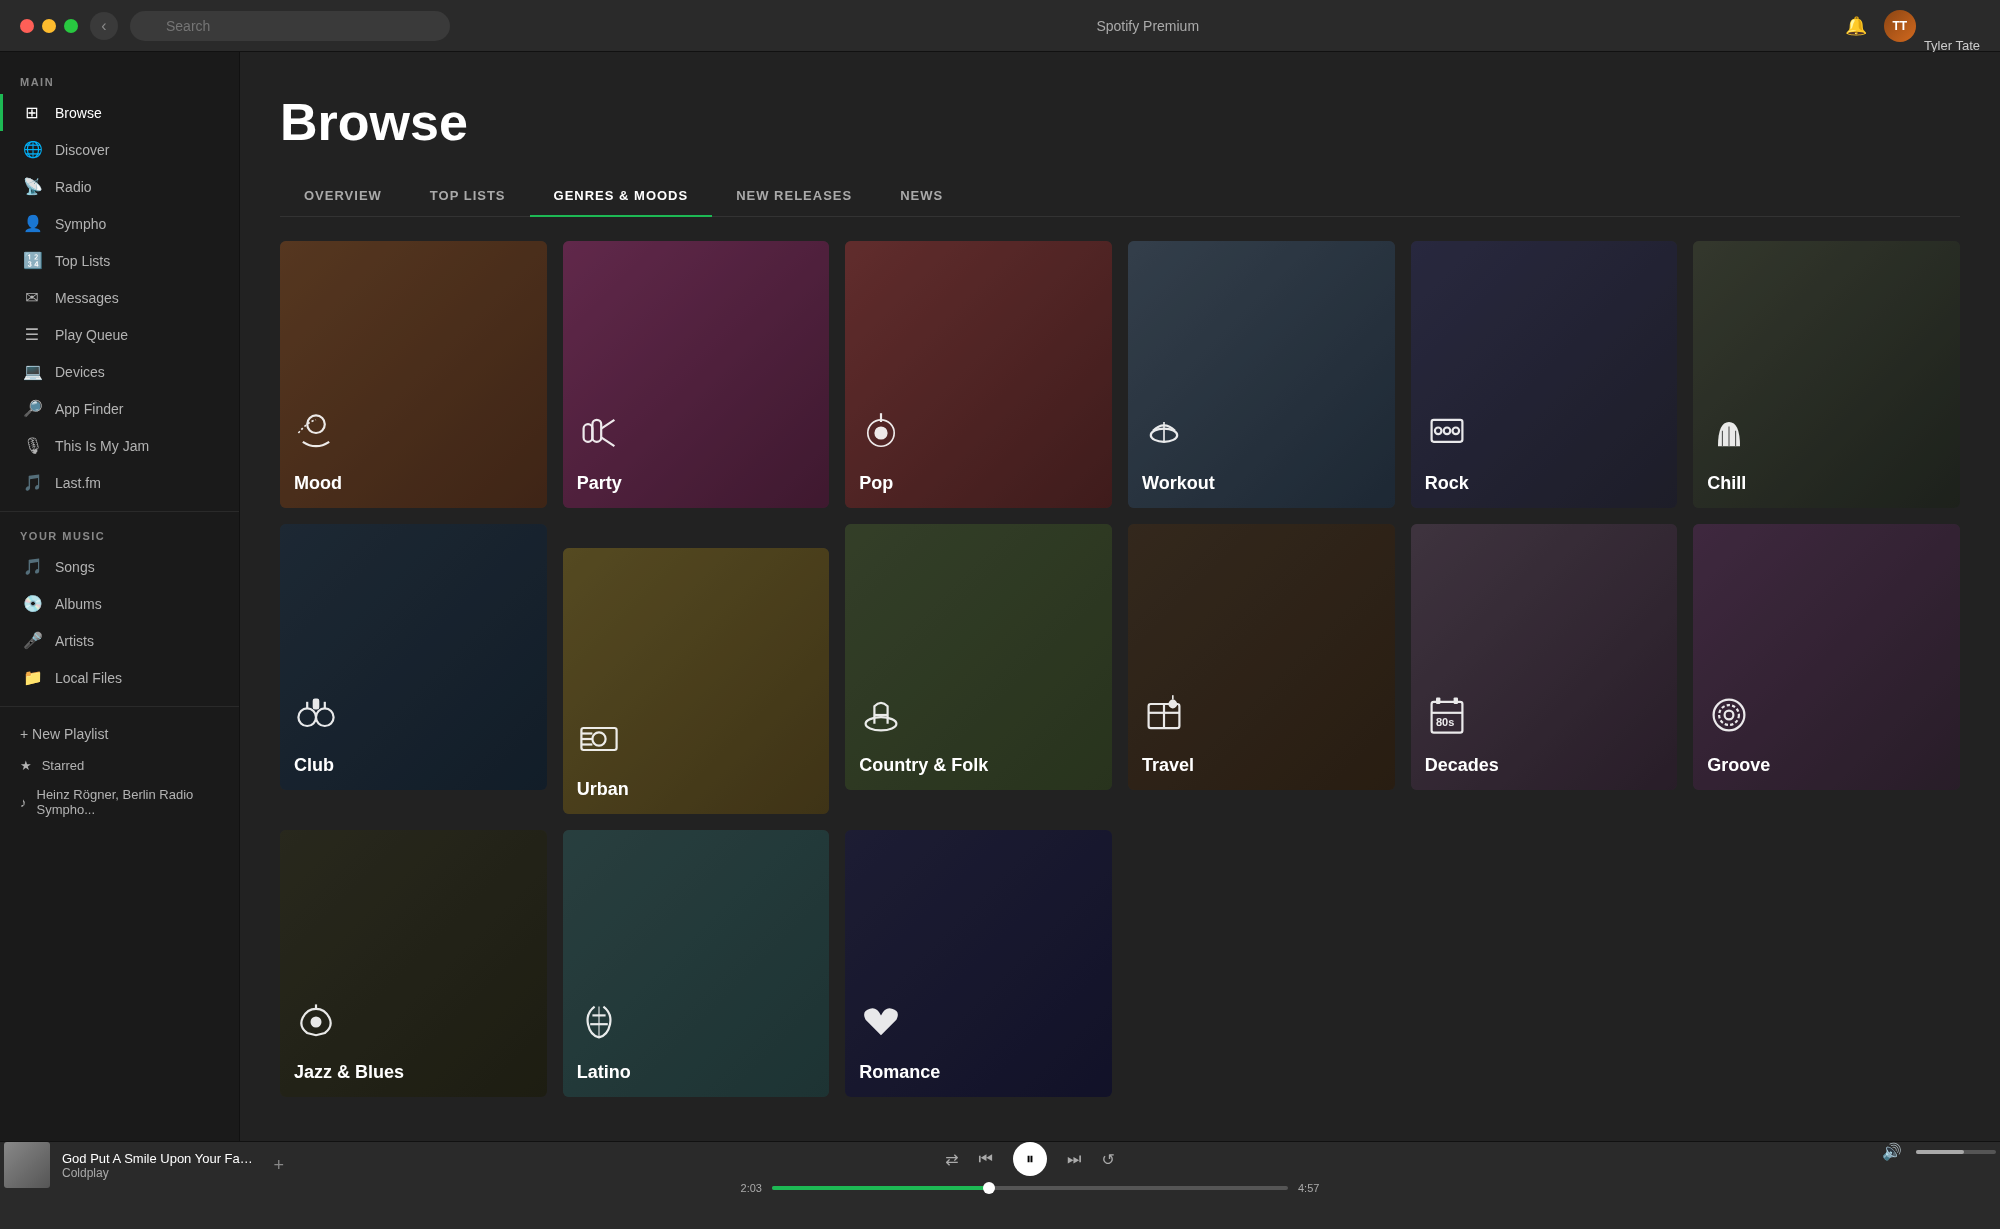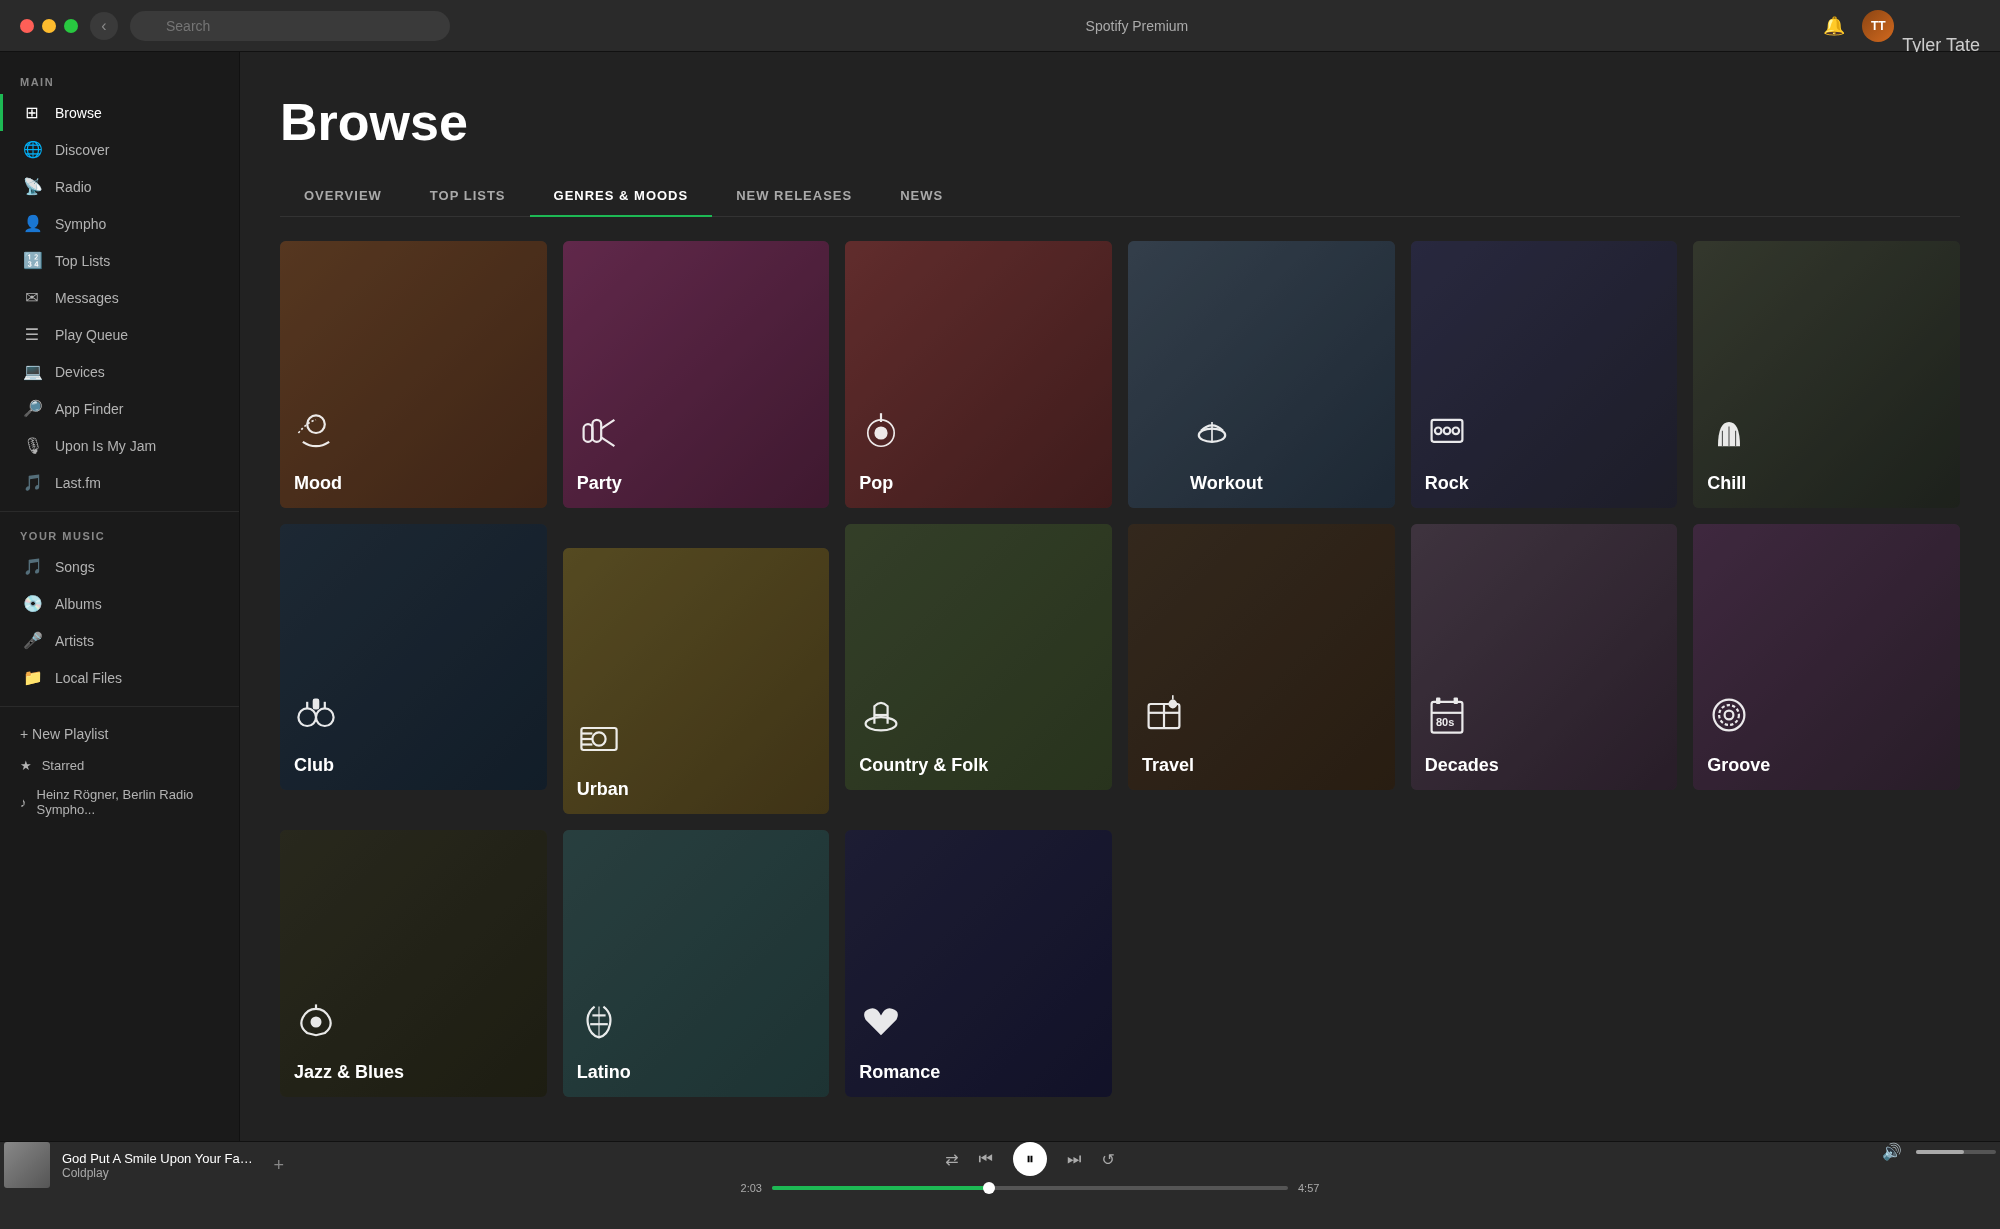--- a/index.html
+++ b/index.html
@@ -89,21 +89,21 @@
     .bell-icon { color: #888; font-size: 18px; cursor: pointer; }
     .user-area {
       display: flex; align-items: center; gap: 8px; cursor: pointer;
     }
     .avatar {
       width: 32px; height: 32px; border-radius: 50%;
       background: linear-gradient(135deg, #8B4513, #D2691E);
       display: flex; align-items: center; justify-content: center;
       color: white; font-size: 12px; font-weight: bold;
     }
-    .username { color: #ccc; font-size: 18px; margin-top: 40px; }
+    .username { color: #ccc; font-size: 13px; margin-top: 40px; }
 
     
     .main-layout {
       display: flex;
       flex: 1;
       overflow: hidden;
     }
 
     
     .sidebar {
@@ -347,21 +347,21 @@
     }
     .vol-fill {
       width: 60%; height: 100%;
       background: #aaa; border-radius: 2px;
     }
 
     
     .card-mood { background: linear-gradient(135deg, #7b4f2e 0%, #5a3520 100%); }
     .card-party { background: linear-gradient(135deg, #8b3a6b 0%, #5a2444 100%); }
     .card-pop { background: linear-gradient(135deg, #8b4040 0%, #5a2828 100%); }
-    .card-workout { background: linear-gradient(135deg, #4a5a6b 0%, #2a3a4b 100%); padding-left: 48px; }
+    .card-workout { background: linear-gradient(135deg, #4a5a6b 0%, #2a3a4b 100%); }
     .card-rock { background: linear-gradient(135deg, #3a3a5a 0%, #2a2a3a 100%); }
     .card-chill { background: linear-gradient(135deg, #4a5040 0%, #2a3028 100%); }
     .card-club { background: linear-gradient(135deg, #2a3a4a 0%, #1a2a3a 100%); }
     .card-urban { background: linear-gradient(135deg, #7a6a30 0%, #5a4a20 100%); margin-top: 24px; }
     .card-country { background: linear-gradient(135deg, #4a5a3a 0%, #3a4a2a 100%); }
     .card-travel { background: linear-gradient(135deg, #4a3a2a 0%, #3a2a1a 100%); }
     .card-decades { background: linear-gradient(135deg, #5a4a5a 0%, #3a2a3a 100%); }
     .card-groove { background: linear-gradient(135deg, #5a3a5a 0%, #3a2a3a 100%); }
     .card-jazz { background: linear-gradient(135deg, #3a3a2a 0%, #2a2a1a 100%); }
     .card-latino { background: linear-gradient(135deg, #3a5a5a 0%, #2a4a4a 100%); }
@@ -429,21 +429,21 @@
     <div class="sidebar-item">
       <span class="icon">💻</span>
       <span>Devices</span>
     </div>
     <div class="sidebar-item">
       <span class="icon">🔎</span>
       <span>App Finder</span>
     </div>
     <div class="sidebar-item">
       <span class="icon">🎙</span>
-      <span>Upon Is My Jam</span>
+      <span>This Is My Jam</span>
     </div>
     <div class="sidebar-item">
       <span class="icon">🎵</span>
       <span>Last.fm</span>
     </div>
 
     <div class="sidebar-divider"></div>
 
     <div class="sidebar-section-label">YOUR MUSIC</div>
 

